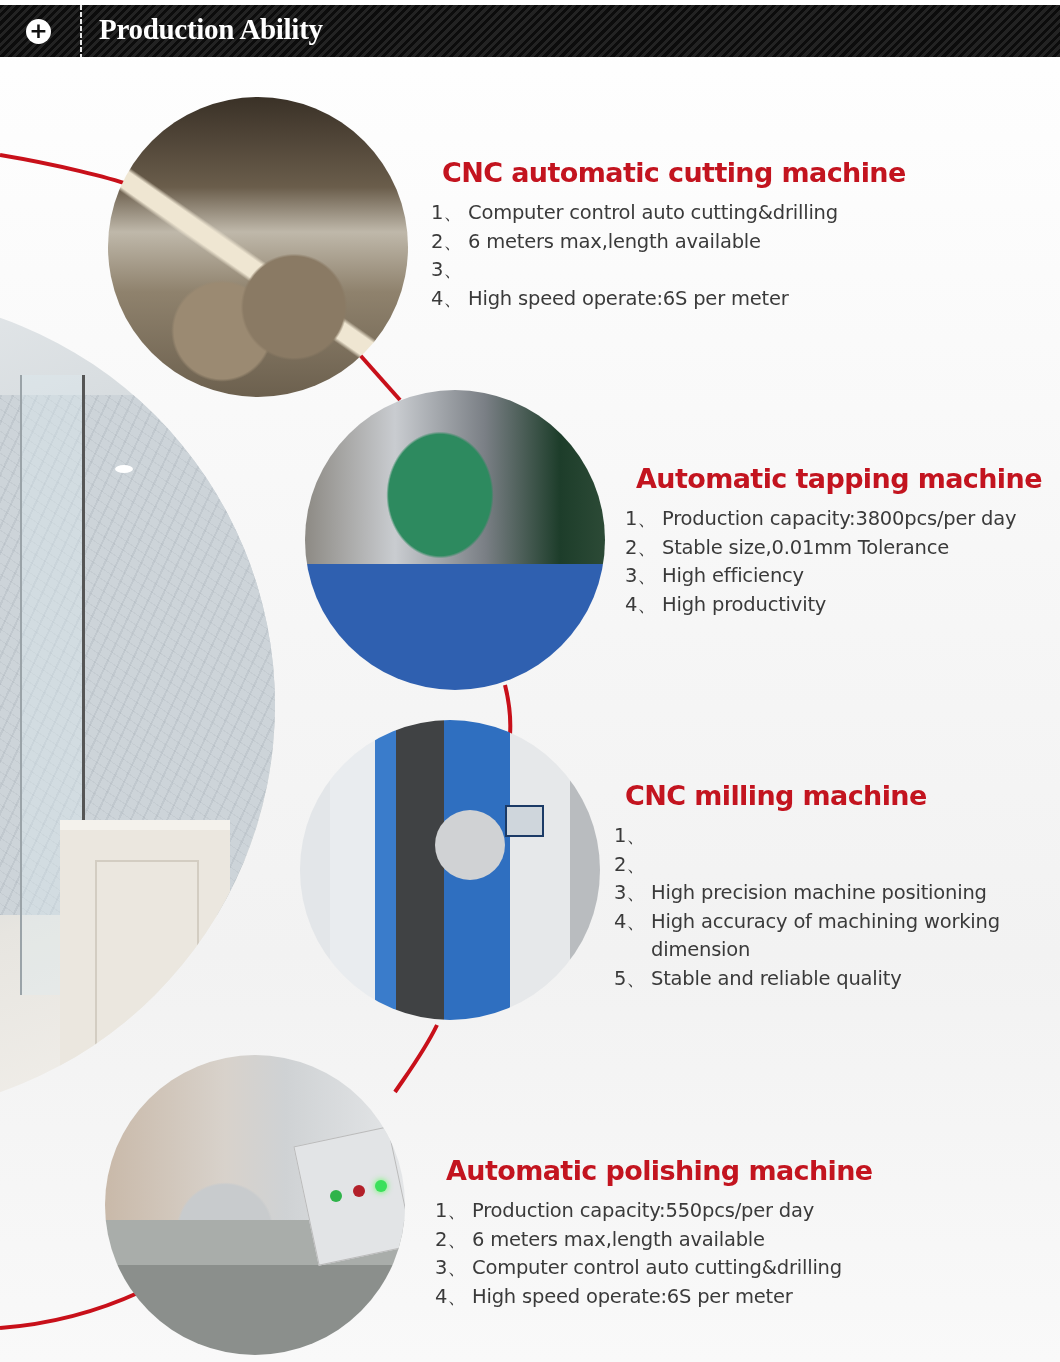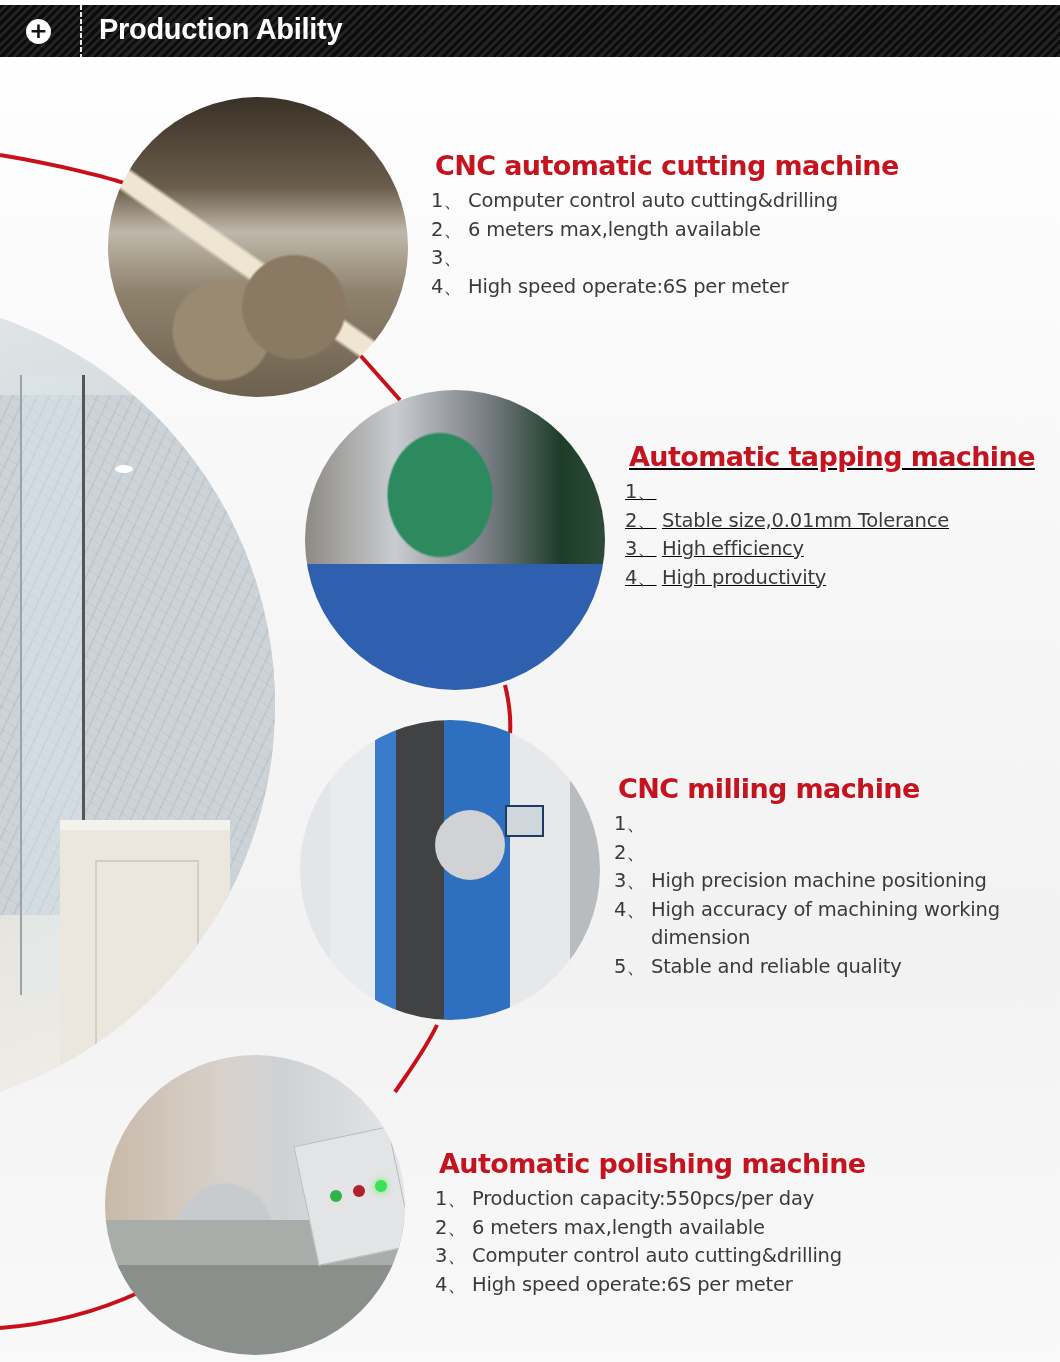--- a/index.html
+++ b/index.html
@@ -16,21 +16,21 @@
   .header .plus {
     position:absolute; left:26px; top:14px; width:25px; height:25px; border-radius:50%;
     background:#fff; color:#111; font-weight:bold; font-size:22px; line-height:24px; text-align:center;
   }
   .header .divider {
     position:absolute; left:80px; top:0; width:2px; height:52px;
     background: repeating-linear-gradient(180deg,#e8e8e8 0 5px, transparent 5px 7px);
   }
   .header .title {
     position:absolute; left:99px; top:8px; color:#fff; font-size:29px; font-weight:bold;
-    font-family:Liberation Sans, sans-serif; letter-spacing:-0.3px;
+    font-family:Liberation Serif, serif; letter-spacing:-0.3px;
   }
   .bgcircle {
     position:absolute; left:-545px; top:295px; width:820px; height:820px; border-radius:50%;
     overflow:hidden;
     background: linear-gradient(160deg,#eef1f3 0%, #d8dde0 30%, #c7ced3 55%, #e7e5e0 75%, #f4f1ec 100%);
   }
   .bgcircle .marble {
     position:absolute; left:545px; top:100px; width:280px; height:520px;
     background:
       repeating-linear-gradient(115deg, rgba(140,150,160,0.18) 0 2px, transparent 2px 11px),
@@ -71,29 +71,29 @@
     background:
       linear-gradient(180deg, transparent 55%, #a9adaa 55% 70%, #8b8f8c 70% 100%),
       radial-gradient(ellipse at 40% 58%, #c8cbcd 0 18%, transparent 19%),
       linear-gradient(90deg, #c9b9a9 0%, #d8d2cb 40%, #cfd2d4 60%, #e4e6e8 100%);
   }
   .p4 .panel { position:absolute; left:200px; top:80px; width:95px; height:120px; background:#e2e4e6; transform:rotate(-12deg); border:1px solid #bbb; }
   .p4 .lamp { position:absolute; width:12px; height:12px; border-radius:50%; }
 
   .section { position:absolute; }
   .section h2 {
-    margin:4px; color:#c3141f; font-size:27px; font-weight:bold; white-space:nowrap;
+    margin:11px; color:#c3141f; font-size:27px; font-weight:bold; white-space:nowrap;
     font-family:"DejaVu Sans", sans-serif; letter-spacing:-0.6px;
   }
   .section ol { list-style:none; margin:6px 0 0 0; padding:0; }
   .section li { font-size:19.5px; color:#3a3a3a; line-height:28.5px; white-space:nowrap; display:flex; letter-spacing:-0.2px; }
   .section li .num { width:37px; flex:none; }
   .section li .txt { white-space:normal; }
   .s1 { left:431px; top:146px; }
-  .s2 { left:625px; top:437px;text-decoration:underline; }
+  .s2 { left:625px; top:452px; }
   .s3 { left:614px; top:769px; }
   .s3 ol { width:420px; }
   .s4 { left:435px; top:1144px; }
 </style>
 </head>
 <body>
 
 <div class="header">
   <div class="plus">+</div>
   <div class="divider"></div>
@@ -149,20 +149,21 @@
         <span class="txt">High speed operate:6S per meter</span>
       </li>
   </ol>
 </div>
 
 <div class="section s2">
   <h2>Automatic tapping machine</h2>
   <ol>
     <li>
         <span class="num">1、</span>
+        <span class="txt">Production capacity:3800pcs/per day</span>
       </li>
     <li>
         <span class="num">2、</span>
         <span class="txt">Stable size,0.01mm Tolerance</span>
       </li>
     <li>
         <span class="num">3、</span>
         <span class="txt">High efficiency</span>
       </li>
     <li>

